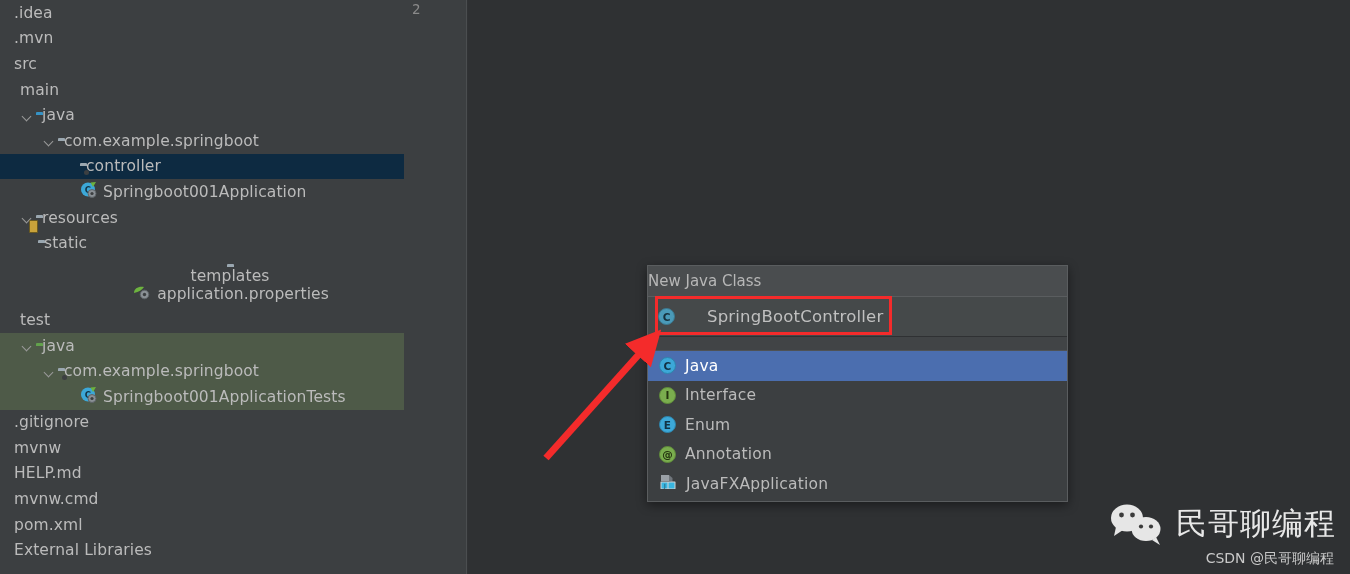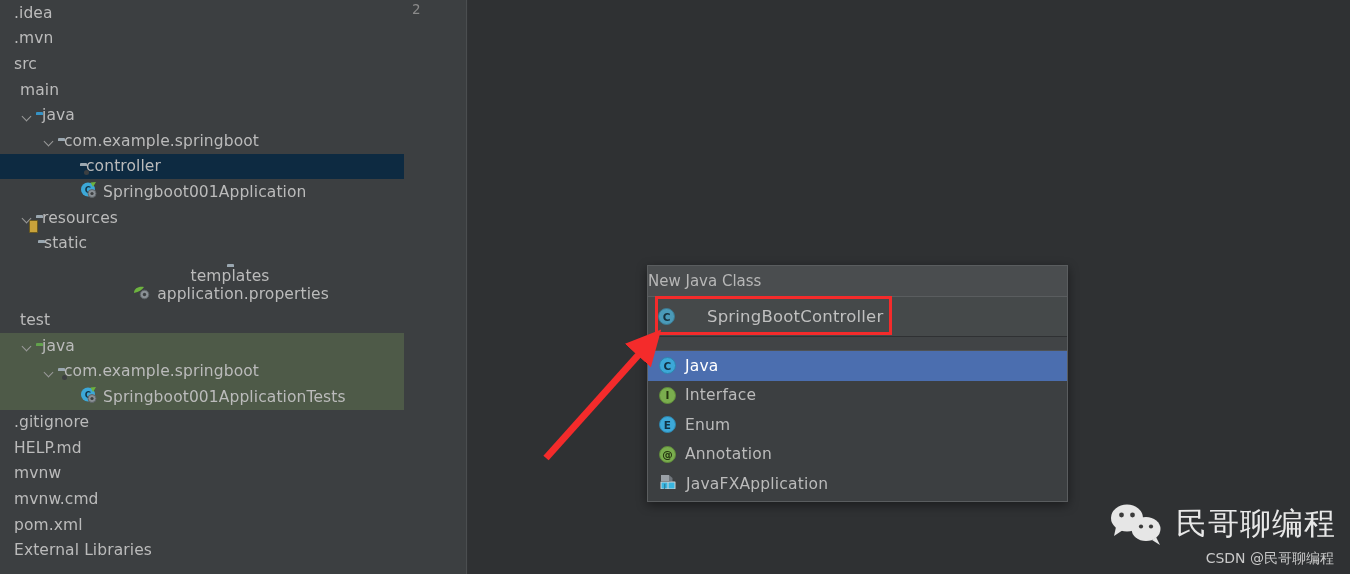--- a/index.html
+++ b/index.html
@@ -385,25 +385,25 @@
       <circle cx="12" cy="12.5" r="1.6" fill="#3c3f41"></circle>
     </svg></span>
         <span class="tree-label">Springboot001ApplicationTests</span>
       </div>
       <div class="tree-row">
         <span class="arrow"></span>
         <span class="tree-label">.gitignore</span>
       </div>
       <div class="tree-row">
         <span class="arrow"></span>
+        <span class="tree-label">mvnw</span>
+      </div>
+      <div class="tree-row">
+        <span class="arrow"></span>
         <span class="tree-label">HELP.md</span>
-      </div>
-      <div class="tree-row">
-        <span class="arrow"></span>
-        <span class="tree-label">mvnw</span>
       </div>
       <div class="tree-row">
         <span class="arrow"></span>
         <span class="tree-label">mvnw.cmd</span>
       </div>
       <div class="tree-row">
         <span class="arrow"></span>
         <span class="tree-label">pom.xml</span>
       </div>
       <div class="tree-row">

